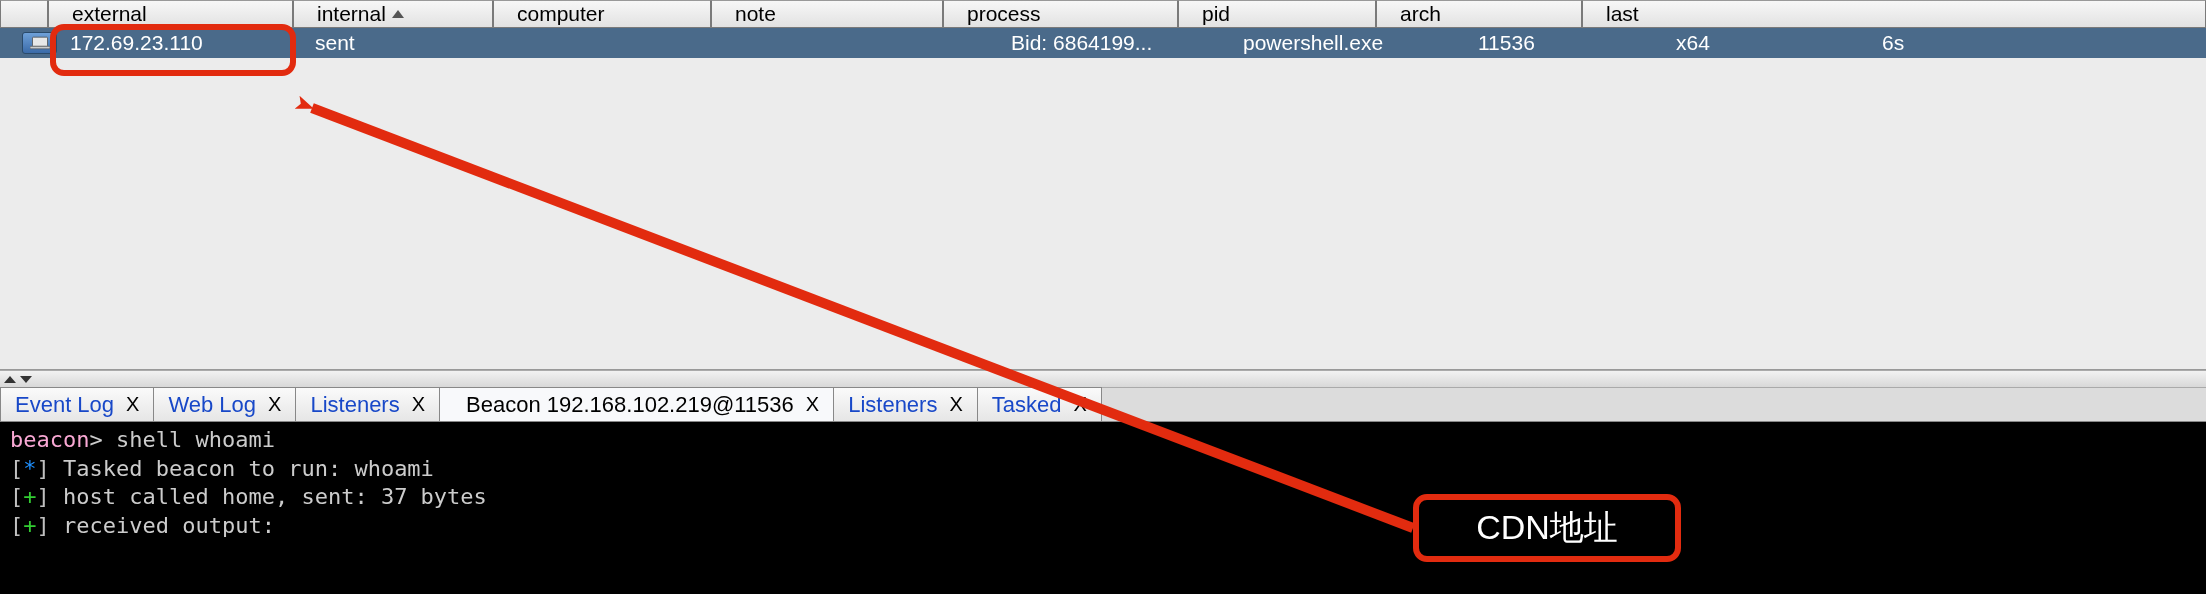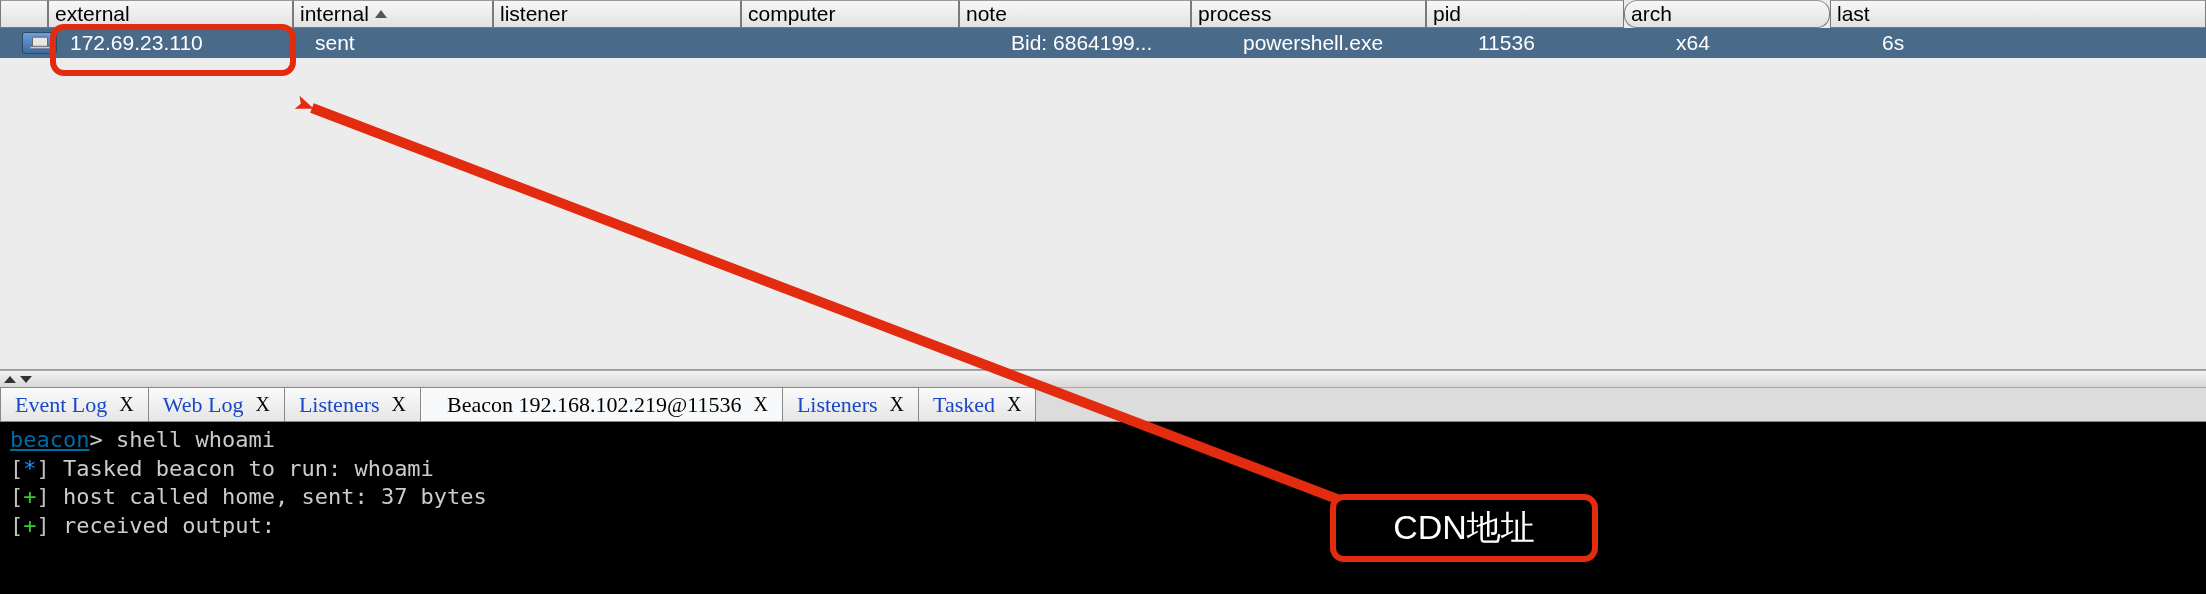--- a/index.html
+++ b/index.html
@@ -8,21 +8,21 @@
   
   .table-area { background: #ececec; height: 370px; border-bottom: 1px solid #999; position: relative; }
   
   .table-header { display: flex; height: 28px; background: #ececec; }
   .th {
     border: 1px solid #7a7a7a;
     border-top: 1px solid #999;
     background: linear-gradient(#f7f7f7, #e2e2e2);
     font-size: 21px;
     color: #000;
-    padding: 1px 6px;
+    padding: 1px 23px;
     display: flex;
     align-items: center;
     white-space: nowrap;
     overflow: hidden;
   }
   .sort-asc {
     display: inline-block;
     margin-left: 6px;
     width: 0; height: 0;
     border-left: 6px solid transparent;
@@ -35,21 +35,21 @@
   
   .col-icon { width: 48px; flex: 0 0 48px; }
   .col-external { width: 245px; flex: 0 0 245px; }
   .col-internal { width: 200px; flex: 0 0 200px; }
   .col-listener { width: 248px; flex: 0 0 248px; }
   .col-user { width: 230px; flex: 0 0 230px; }
   .col-computer { width: 218px; flex: 0 0 218px; }
   .col-note { width: 232px; flex: 0 0 232px; }
   .col-process { width: 235px; flex: 0 0 235px; }
   .col-pid { width: 198px; flex: 0 0 198px; }
-  .col-arch { width: 206px; flex: 0 0 206px; border-radius: 13px; }
+  .col-arch { width: 206px; flex: 0 0 206px; }
   .col-last { flex: 1 1 auto; }
   
   .beacon-icon {
     width: 36px; height: 22px;
     background: linear-gradient(#6ea0d8, #3a6aa8);
     border: 1px solid #2a4a6a;
     border-radius: 3px;
     display: flex; align-items: center; justify-content: center;
   }
   .beacon-icon svg { width: 20px; height: 14px; }
@@ -73,21 +73,20 @@
   .split-up { border-bottom: 7px solid #333; }
   .split-down { border-top: 7px solid #333; }
   
   
   .tabs-bar {
     display: flex;
     background: #dcdcdc;
     height: 34px;
     align-items: flex-end;
     border-bottom: 1px solid #888;
-    font-family: Liberation Serif, serif;
   }
   .tab {
     display: flex;
     align-items: center;
     gap: 12px;
     height: 34px;
     padding: 0 14px;
     font-size: 22px;
     border: 1px solid #888;
     border-bottom: none;
@@ -107,37 +106,37 @@
   .console {
     background: #000;
     color: #ccc;
     font-family: "DejaVu Sans Mono", Menlo, Consolas, monospace;
     font-size: 22px;
     line-height: 1.3;
     padding: 4px 10px 4px 10px;
     height: 172px;
     white-space: pre;
   }
-  .console .prompt { color: #0369a1; text-decoration: underline; }
+  .console .prompt { color: #f9a8d4; }
   .console .sym-star { color: #1e90ff; }
   .console .sym-plus { color: #32cd32; }
   .console .br { color: #c0c0c0; }
   
   
   .annot-layer { position: absolute; left: 0; top: 0; width: 2206px; height: 594px; pointer-events: none; z-index: 50; }
   .annot-box-external {
     position: absolute;
     left: 50px; top: 24px;
     width: 246px; height: 52px;
     border: 6px solid #e22b0f;
     border-radius: 14px;
   }
   .annot-label {
     position: absolute;
-    left: 1330px; top: 494px;
+    left: 1413px; top: 494px;
     width: 268px; height: 68px;
     border: 6px solid #e22b0f;
     border-radius: 14px;
     background: #000;
     display: flex; align-items: center; justify-content: center;
     color: #fff;
     font-size: 34px;
     font-family: Arial, "Microsoft YaHei", sans-serif;
   }
   .annot-arrow { position: absolute; left: 0; top: 0; width: 2206px; height: 594px; }
@@ -147,23 +146,20 @@
 
 <div class="table-area">
   <div class="table-header">
     <div class="th col-icon"></div>
     <div class="th col-external">
         <span>external</span>
       </div>
     <div class="th col-internal">
         <span>internal</span>
         <span class="sort-asc"></span>
-      </div>
-    <div class="th col-listener">
-        <span>listener</span>
       </div>
     <div class="th col-computer">
         <span>computer</span>
       </div>
     <div class="th col-note">
         <span>note</span>
       </div>
     <div class="th col-process">
         <span>process</span>
       </div>

